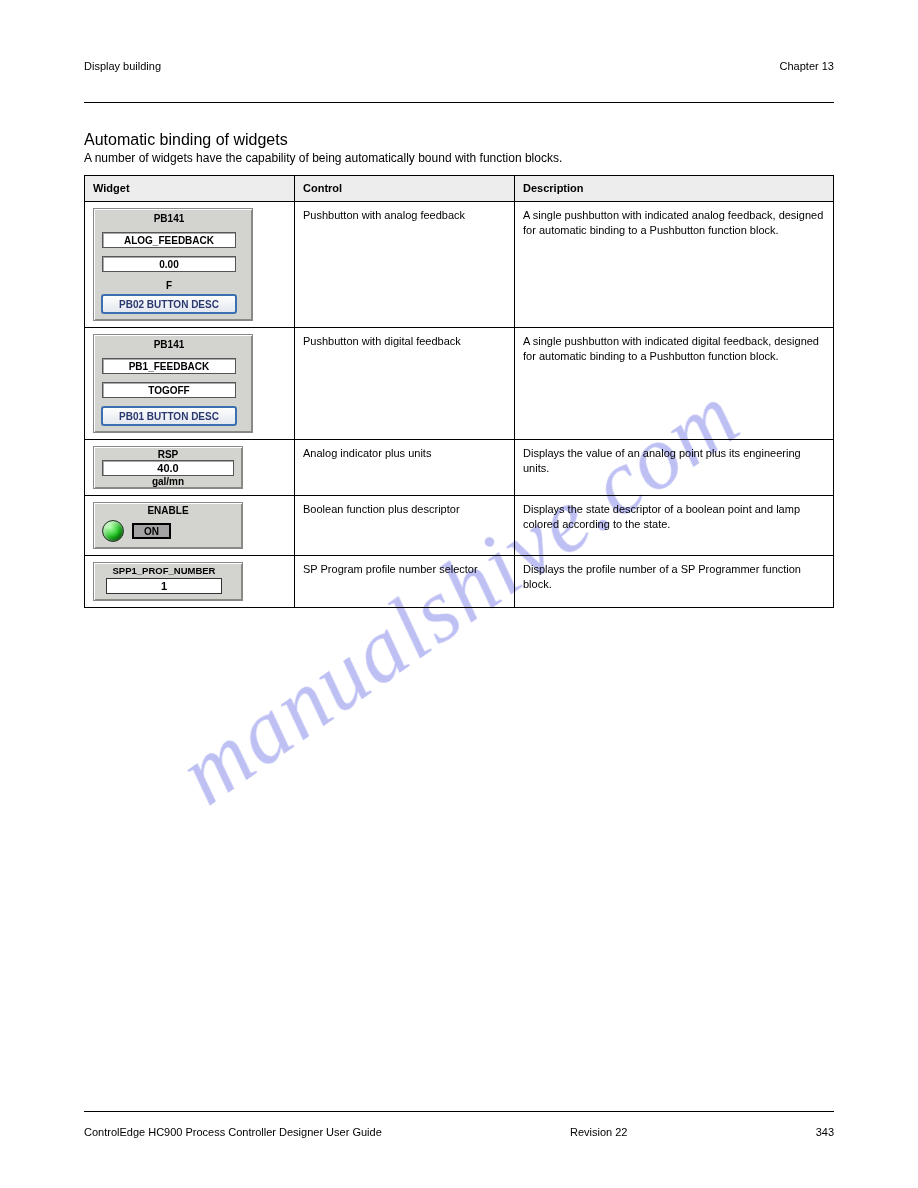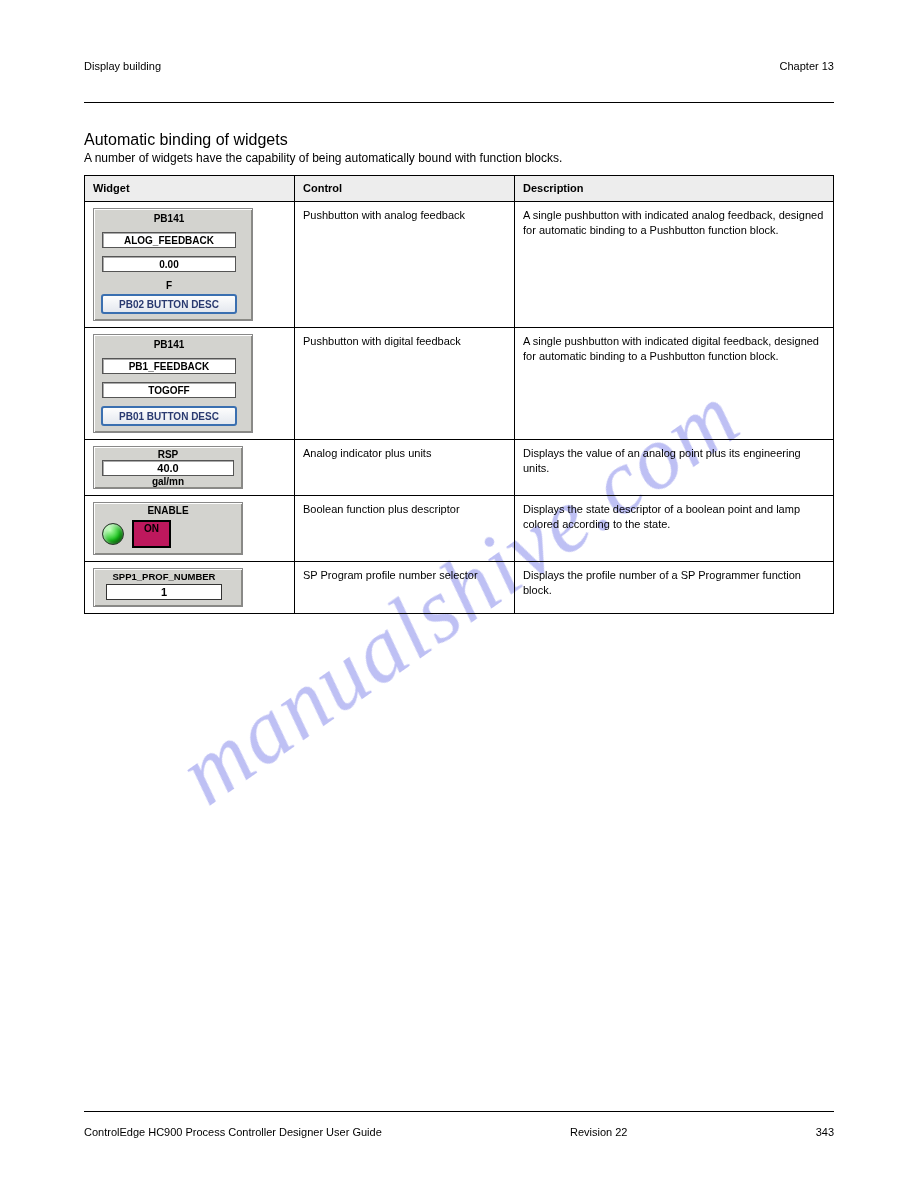--- a/index.html
+++ b/index.html
@@ -112,24 +112,24 @@
     padding: 2px 4px;
   }
   .lamp {
     width: 22px; height: 22px; border-radius: 50%;
     border: 1px solid #333;
     box-shadow: inset 2px 2px 4px rgba(255,255,255,.7), inset -2px -2px 4px rgba(0,0,0,.4);
   }
   .lamp.green { background: radial-gradient(circle at 35% 30%, #b8ffb0, #17c41a 55%, #0a6b0d); }
   .lamp.red   { background: radial-gradient(circle at 35% 30%, #ffb3b3, #e01515 55%, #6b0a0a); }
   .state-box {
-    background:#be185d; border:2px solid #000;
+    background:#a3a3a3; border:2px solid #000;
     font-size:10px; font-weight:bold;
     font-family: Tahoma, Arial, sans-serif;
-    padding: 0 10px; height:28px; line-height:14px;
+    padding: 0 10px; height:16px; line-height:14px;
   }
   .num-box {
     background:#fff; border:1px solid #333;
     font-size:11px; font-weight:bold; text-align:center;
     font-family: Tahoma, Arial, sans-serif;
     height:16px; line-height:15px;
     margin: 0 8px;
   }
   .footer {
     position: absolute; bottom: 50px; left:84px; right:84px;

